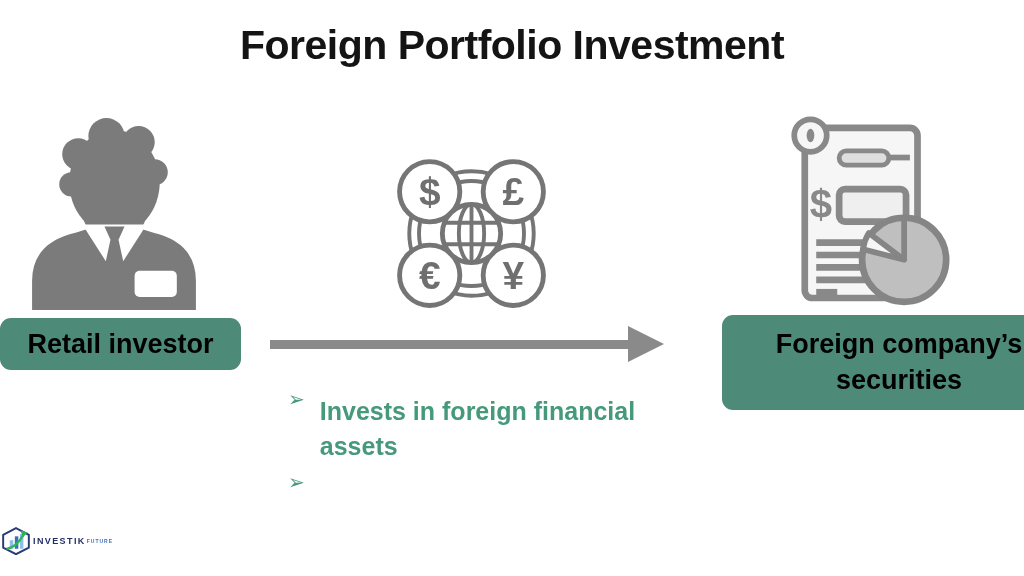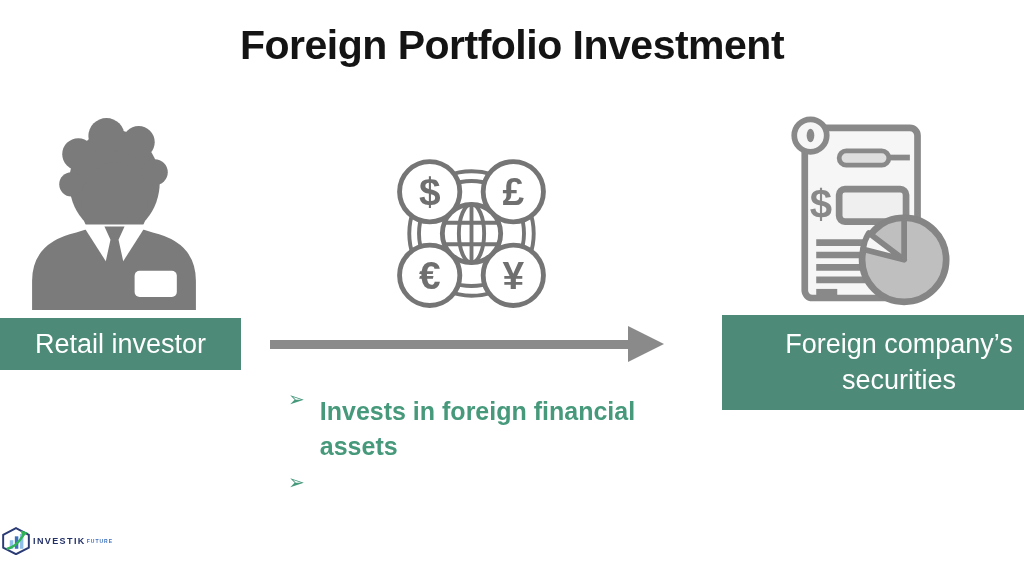--- a/index.html
+++ b/index.html
@@ -9,21 +9,21 @@
   }
   .title{
     position:absolute;left:0;right:0;top:22px;text-align:center;
     font-size:41px;font-weight:800;color:#141414;letter-spacing:-0.5px;
   }
   .person-svg{position:absolute;left:26px;top:112px;width:176px;height:198px;}
   .center-svg{position:absolute;left:384px;top:146px;width:175px;height:175px;}
   .doc-svg{position:absolute;left:778px;top:114px;width:172px;height:196px;}
   .label{
     position:absolute;display:flex;align-items:center;justify-content:center;
-    color:#ffffff;font-weight:400;text-align:center;
+    color:#000000;font-weight:700;text-align:center;border-radius:11px;
   }
   .label-left{left:0;top:318px;width:241px;height:52px;font-size:27px;}
   .label-right{left:722px;top:315px;width:354px;height:95px;font-size:27px;line-height:1.32;white-space:pre-line;}
   .arrow{position:absolute;left:268px;top:326px;width:402px;height:37px;}
   .arrow-shaft{position:absolute;left:2px;top:14px;width:362px;height:9px;background:#8a8a8a;}
   .arrow-head{
     position:absolute;left:360px;top:0;width:0;height:0;
     border-top:18px solid transparent;border-bottom:18px solid transparent;
     border-left:36px solid #8a8a8a;
   }

